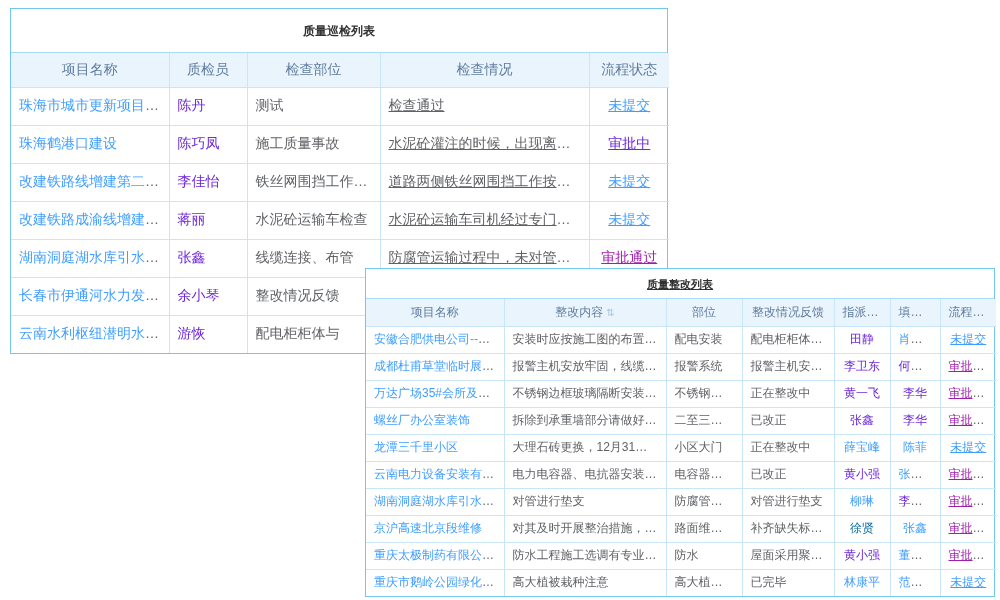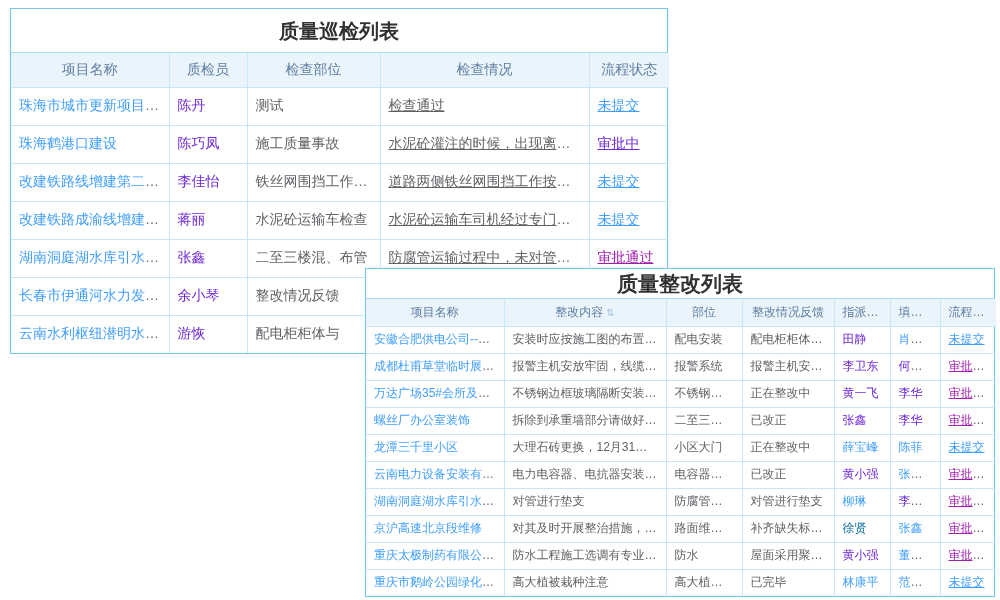--- a/index.html
+++ b/index.html
@@ -18,22 +18,22 @@
   }
   #panel1 { left:10px; top:8px; width:658px; z-index:1; }
   #panel2 { left:365px; top:268px; width:630px; z-index:2; }
   .title {
     text-align:center;
     font-weight:bold;
     color:#303133;
     border-bottom:1px solid #a9dcf4;
     background:#ffffff;
   }
-  #panel1 .title { height:44px; line-height:44px; font-size:20px; }
-  #panel2 .title { height:30px; line-height:30px; font-size:21px; }
+  #panel1 .title { height:44px; line-height:44px; font-size:12px; }
+  #panel2 .title { height:30px; line-height:30px; font-size:11px;text-decoration:underline; }
   table { width:100%; border-collapse:collapse; table-layout:fixed; }
   th {
     background:#eaf4fd;
     color:#5f7d9e;
     font-weight:normal;
     text-align:center;
   }
   th, td {
     border-right:1px solid #c9e6f8;
     border-bottom:1px solid #c9e6f8;
@@ -42,21 +42,21 @@
     white-space:nowrap;
     text-overflow:ellipsis;
   }
   th:last-child, td:last-child { border-right:none; }
   tbody tr:last-child td { border-bottom:none; }
   #panel1 th { height:34px; font-size:14px; }
   #panel1 td { height:38px; font-size:14px; }
   #panel2 th { height:27px; font-size:12px; }
   #panel2 td { height:27px; font-size:12px; }
   .al { text-align:left; }
-  .ac { }
+  .ac { text-align:center; }
   .c-blue { color:#409eff; }
   .c-orange { color:#6d28d9; }
   .c-green { color:#a21caf; }
   .c-gray { color:#0369a1; }
   .u { text-decoration:underline; }
   .lk { cursor:pointer; }
   .sort-icon {
     color:#a8c4dc;
     font-size:10px;
     margin-left:3px;
@@ -110,21 +110,21 @@
       <tr>
         <td class="al"><span class="c-blue lk">改建铁路成渝线增建第...</span></td>
         <td class="al"><span class="c-orange">蒋丽</span></td>
         <td class="al"><span>水泥砼运输车检查</span></td>
         <td class="al"><span class="u">水泥砼运输车司机经过专门培训...</span></td>
         <td class="ac"><span class="u c-blue">未提交</span></td>
       </tr>
       <tr>
         <td class="al"><span class="c-blue lk">湖南洞庭湖水库引水工...</span></td>
         <td class="al"><span class="c-orange">张鑫</span></td>
-        <td class="al"><span>二至三楼混、布管</span></td>
+        <td class="al"><span>线缆连接、布管</span></td>
         <td class="al"><span class="u">防腐管运输过程中，未对管进行...</span></td>
         <td class="ac"><span class="u c-green">审批通过</span></td>
       </tr>
       <tr>
         <td class="al"><span class="c-blue lk">长春市伊通河水力发电...</span></td>
         <td class="al"><span class="c-orange">余小琴</span></td>
         <td class="al"><span>整改情况反馈</span></td>
         <td class="al"><span class="u"></span></td>
         <td class="ac"><span class="u c-blue"></span></td>
       </tr>

